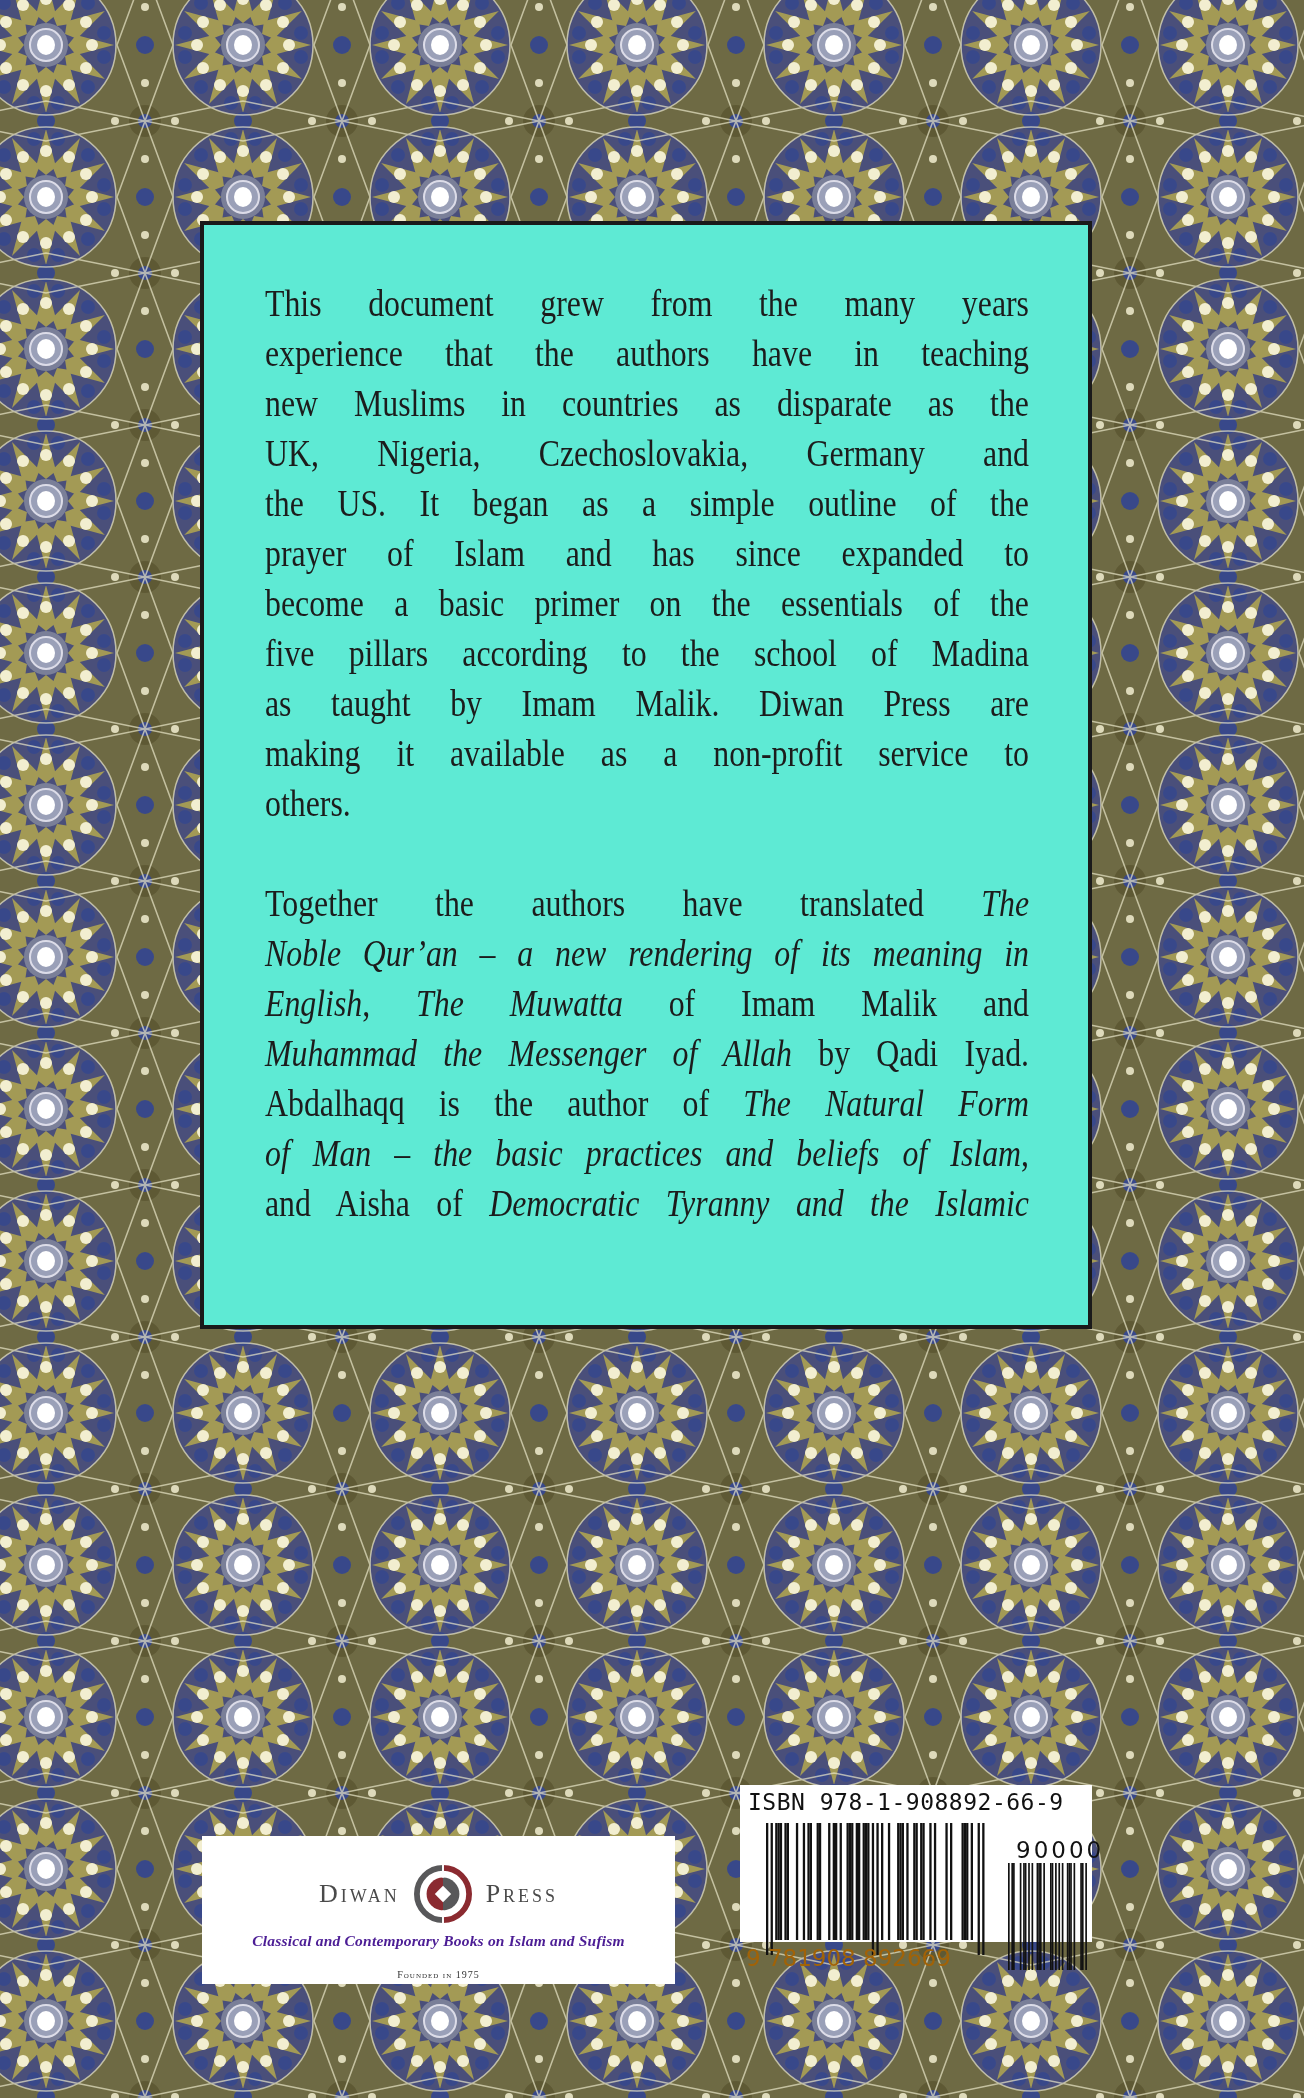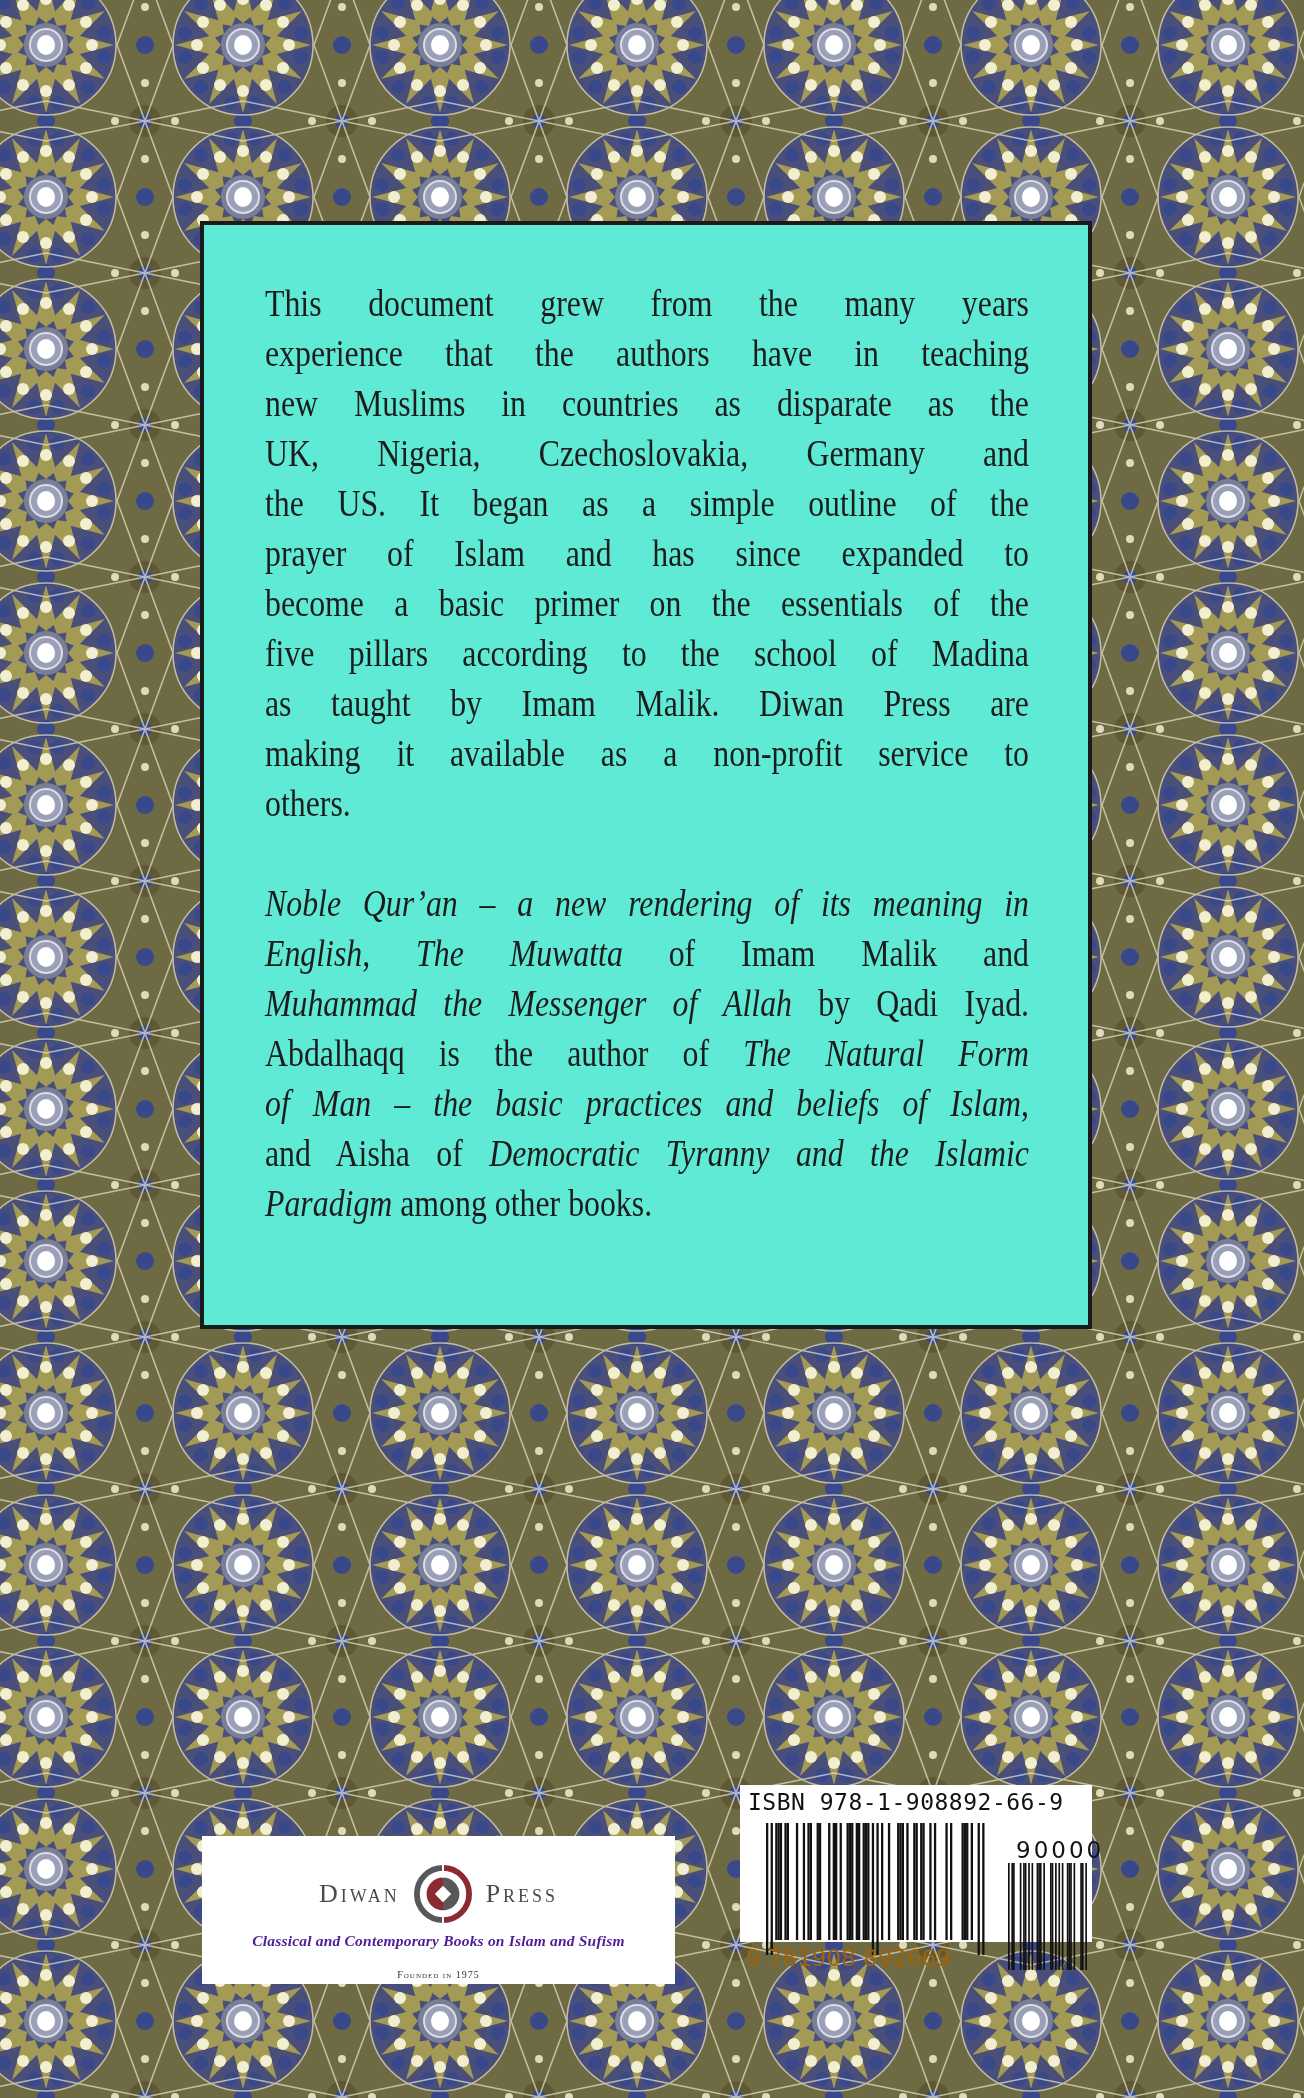--- a/index.html
+++ b/index.html
@@ -179,27 +179,27 @@
       <div class="line"><span class="fit" style="word-spacing: 32.5197px; transform: scaleX(0.86);"><span>new Muslims in countries as disparate as the</span></span></div>
       <div class="line"><span class="fit" style="word-spacing: 58.4719px; transform: scaleX(0.86);"><span>UK, Nigeria, Czechoslovakia, Germany and</span></span></div>
       <div class="line"><span class="fit" style="word-spacing: 29.7479px; transform: scaleX(0.86);"><span>the US. It began as a simple outline of the</span></span></div>
       <div class="line"><span class="fit" style="word-spacing: 38.1134px; transform: scaleX(0.86);"><span>prayer of Islam and has since expanded to</span></span></div>
       <div class="line"><span class="fit" style="word-spacing: 26.027px; transform: scaleX(0.86);"><span>become a basic primer on the essentials of the</span></span></div>
       <div class="line"><span class="fit" style="word-spacing: 30.4728px; transform: scaleX(0.86);"><span>five pillars according to the school of Madina</span></span></div>
       <div class="line"><span class="fit" style="word-spacing: 36.7786px; transform: scaleX(0.86);"><span>as taught by Imam Malik. Diwan Press are</span></span></div>
       <div class="line"><span class="fit" style="word-spacing: 32.5331px; transform: scaleX(0.86);"><span>making it available as a non-profit service to</span></span></div>
       <div class="line"><span class="fit" style="transform: scaleX(0.86);"><span>others.</span></span></div>
       <div class="para-gap"></div>
+      <div class="line"><span class="fit" style="word-spacing: 57.5713px; transform: scaleX(0.86);"><span>Together the authors have translated </span><span class="it">The</span></span></div>
       <div class="line"><span class="fit" style="word-spacing: 16.1472px; transform: scaleX(0.86);"><span class="it">Noble Qur’an – a new rendering of its meaning in</span></span></div>
       <div class="line"><span class="fit" style="word-spacing: 44.0933px; transform: scaleX(0.86);"><span class="it">English</span><span>, </span><span class="it">The Muwatta</span><span> of Imam Malik and</span></span></div>
       <div class="line"><span class="fit" style="word-spacing: 21.3099px; transform: scaleX(0.86);"><span class="it">Muhammad the Messenger of Allah</span><span> by Qadi Iyad.</span></span></div>
       <div class="line"><span class="fit" style="word-spacing: 30.4549px; transform: scaleX(0.86);"><span>Abdalhaqq is the author of </span><span class="it">The Natural Form</span></span></div>
       <div class="line"><span class="fit" style="word-spacing: 17.6386px; transform: scaleX(0.86);"><span class="it">of Man – the basic practices and beliefs of Islam</span><span>,</span></span></div>
       <div class="line"><span class="fit" style="word-spacing: 21.4594px; transform: scaleX(0.86);"><span>and Aisha of </span><span class="it">Democratic Tyranny and the Islamic</span></span></div>
-      <div class="line"><span class="fit" style="transform: scaleX(0.86);"><span class="it">Paradigm</span><span> among other books.</span></span></div>
     </div>
 </div>
 
 <div class="publisher-box">
   <div class="pub-head">
     <span class="pub-word">Diwan</span>
     <svg class="logo" viewBox="-30 -30 60 60">
       <path d="M0,-27 A27,27 0 0 1 0,27" fill="none" stroke="#8b2a30" stroke-width="6"></path>
       <path d="M0,27 A27,27 0 0 1 0,-27" fill="none" stroke="#58585a" stroke-width="6"></path>
       <path d="M0,-17 A17,17 0 0 0 0,17 Z" fill="#8b2a30"></path>

